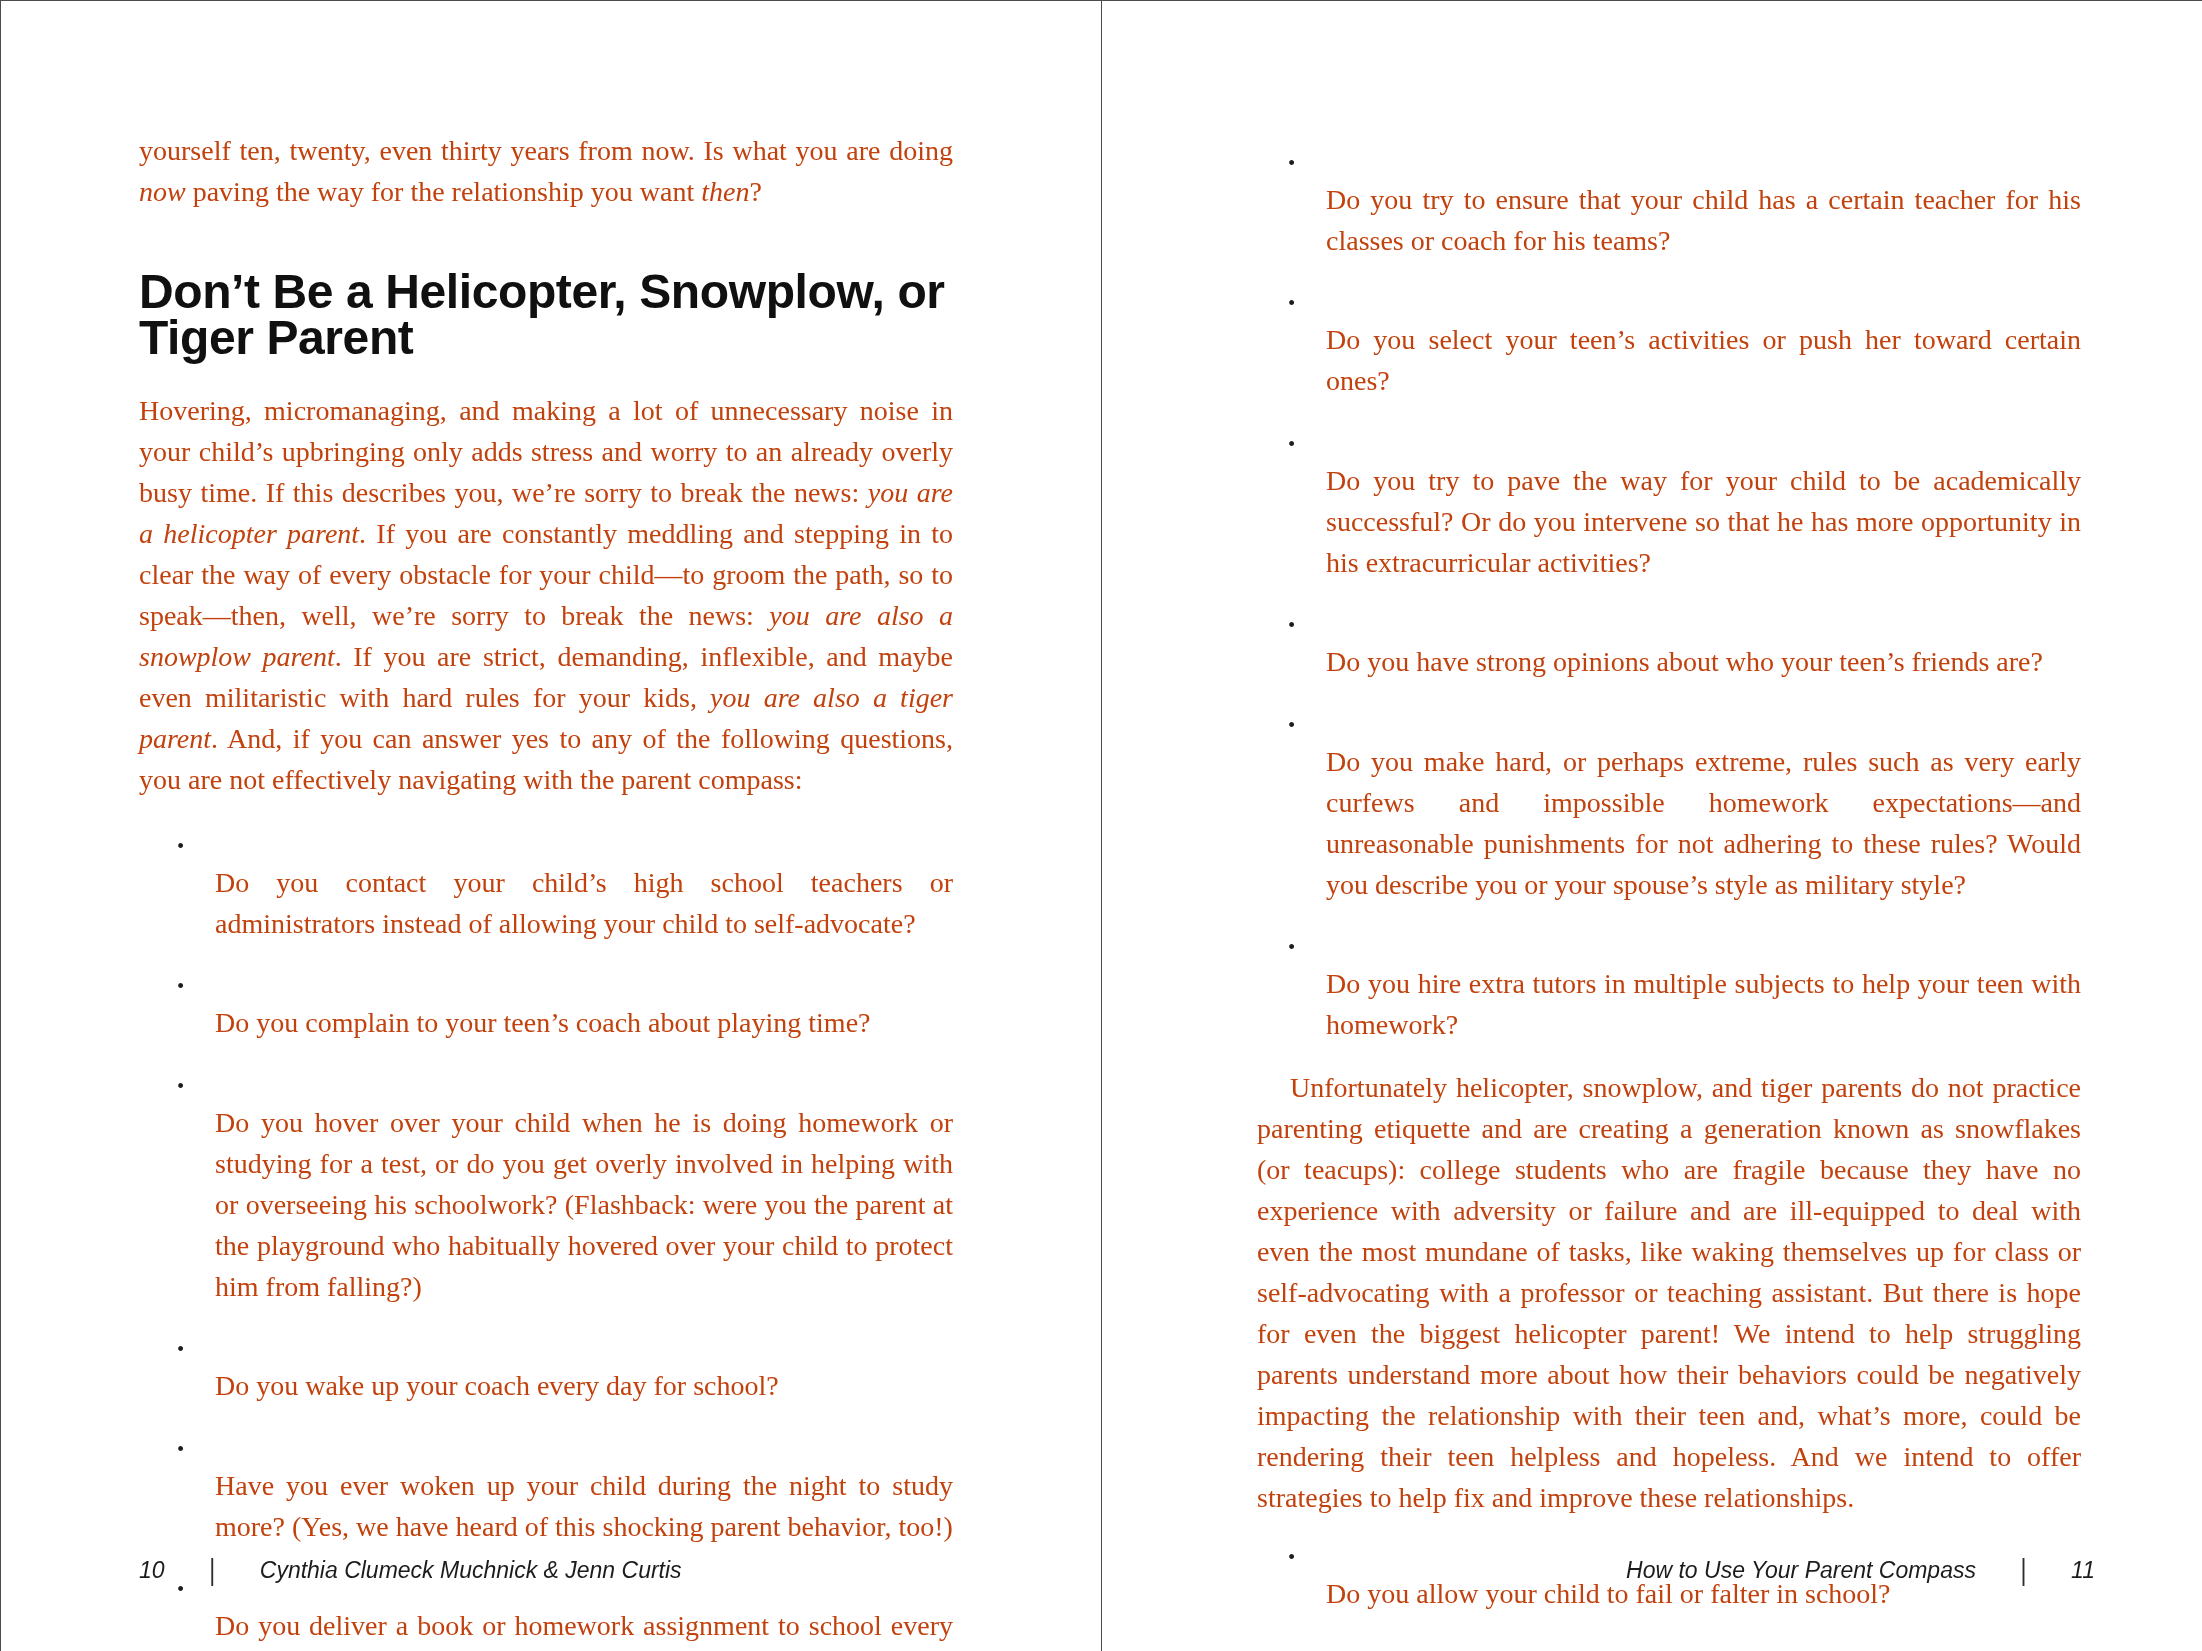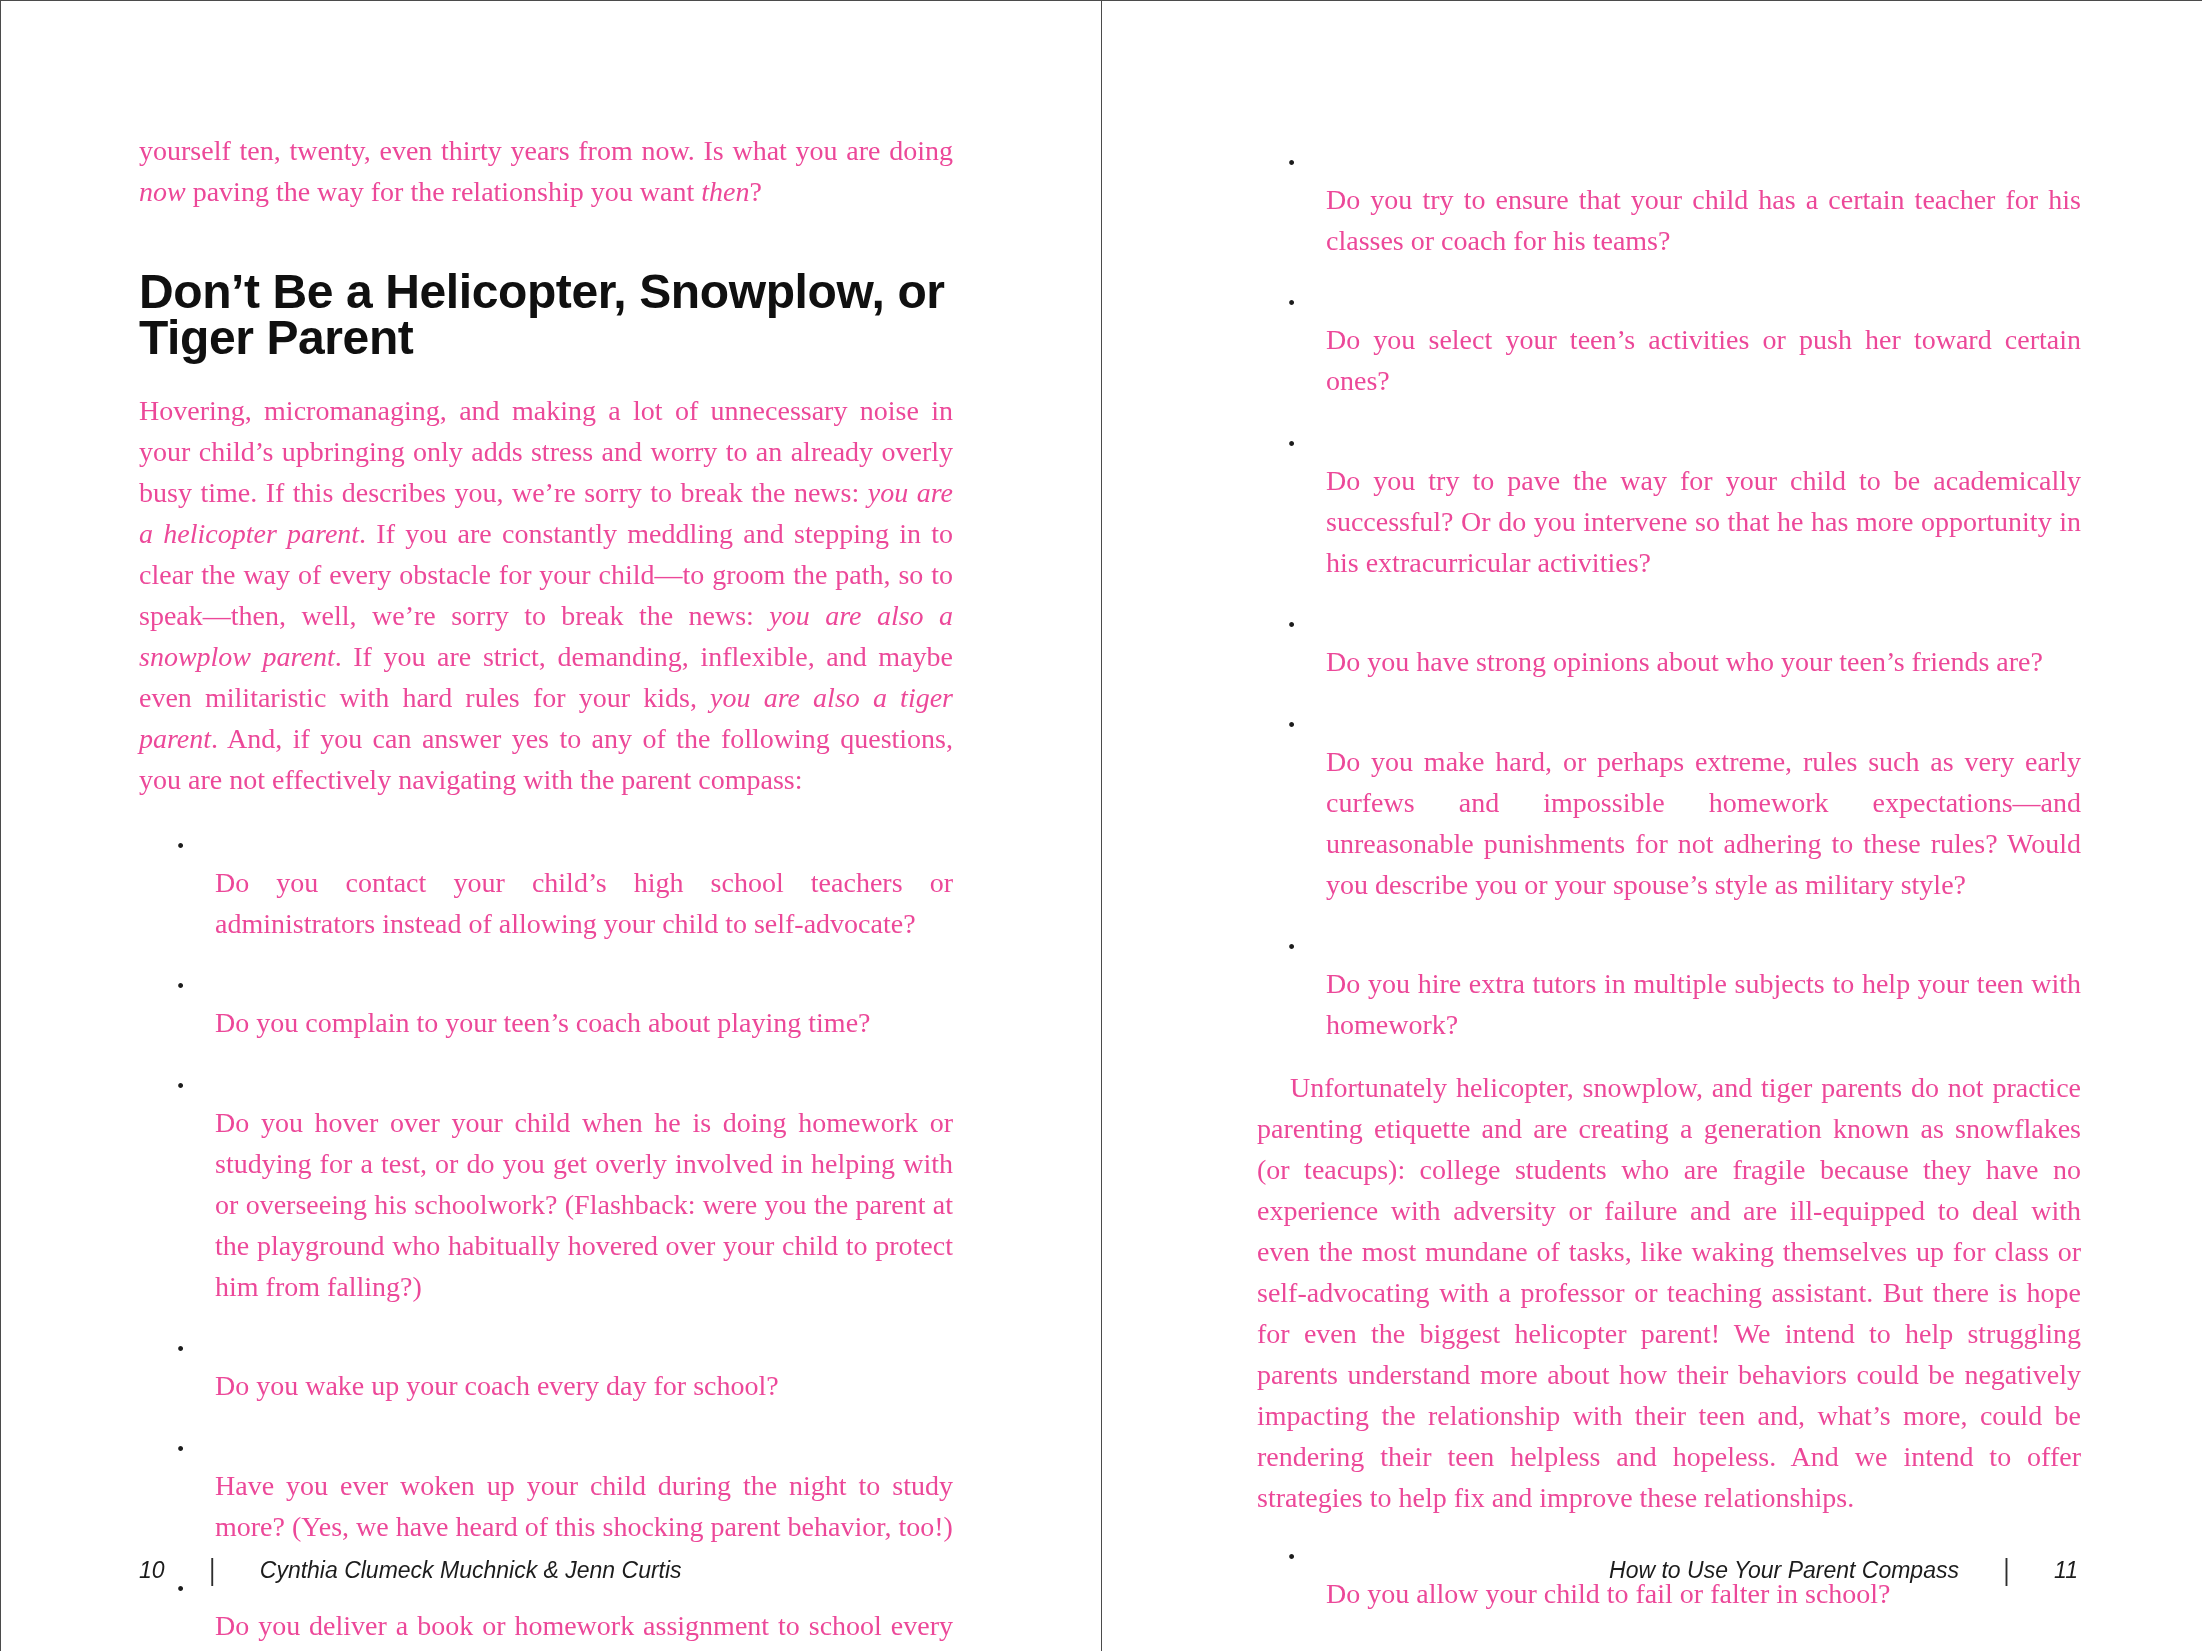--- a/index.html
+++ b/index.html
@@ -17,21 +17,21 @@
   .page-left  { width: 1100px; }
   .page-right { width: 1099px; border-left: 1.7px solid #4b4b4b; }
 
   .content-left  { padding: 129px 148px 0 138px; }
   .content-right { padding: 129px 119px 0 155px; }
 
   .body-text {
     font-family: "Liberation Serif", "DejaVu Serif", serif;
     font-size: 28px;
     line-height: 41px;
-    color: #ec4899;
+    color: #c2410c;
     margin: 0;
     text-align: justify;
   }
   .body-text i { font-style: italic; }
 
   .section-heading {
     font-family: "Liberation Sans", "DejaVu Sans", sans-serif;
     font-weight: 700;
     font-size: 48px;
     line-height: 46px;
@@ -63,21 +63,21 @@
     font-family: "Liberation Sans", "DejaVu Sans", sans-serif;
     font-style: italic;
     font-size: 23px;
     color: #1c1c1c;
     display: flex;
     align-items: baseline;
     white-space: nowrap;
     gap: 24px;
   }
   .footer-left  { left: 138px; }
-  .footer-right { right: 122px; justify-content: space-between; }
+  .footer-right { right: 105px; justify-content: space-between; }
   .footer .sep {
     margin: 0 20.6px;
     font-style: normal;
     font-weight: 400;
     color: #2e2e2e;
     display: inline-block;
     transform: scaleY(1.25);
   }
 </style>
 </head>

